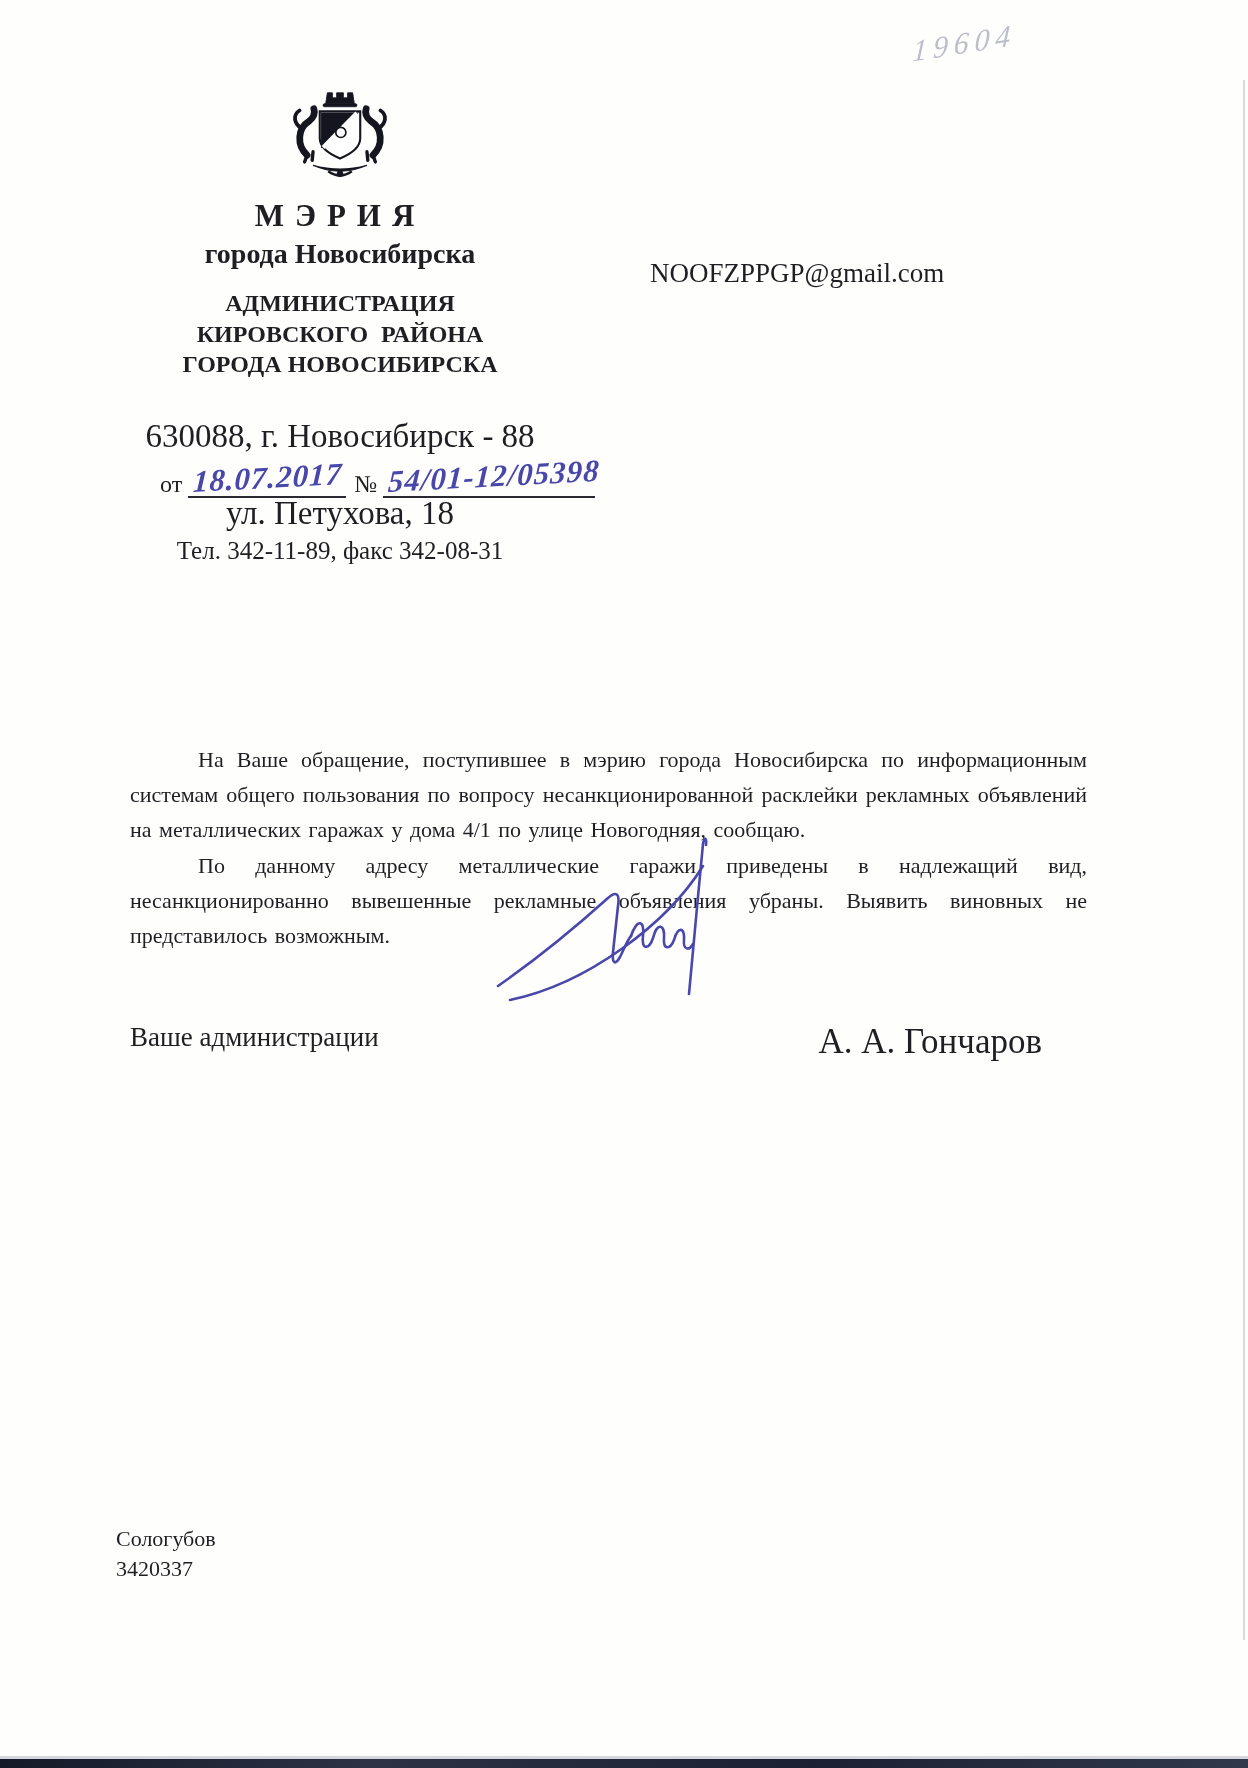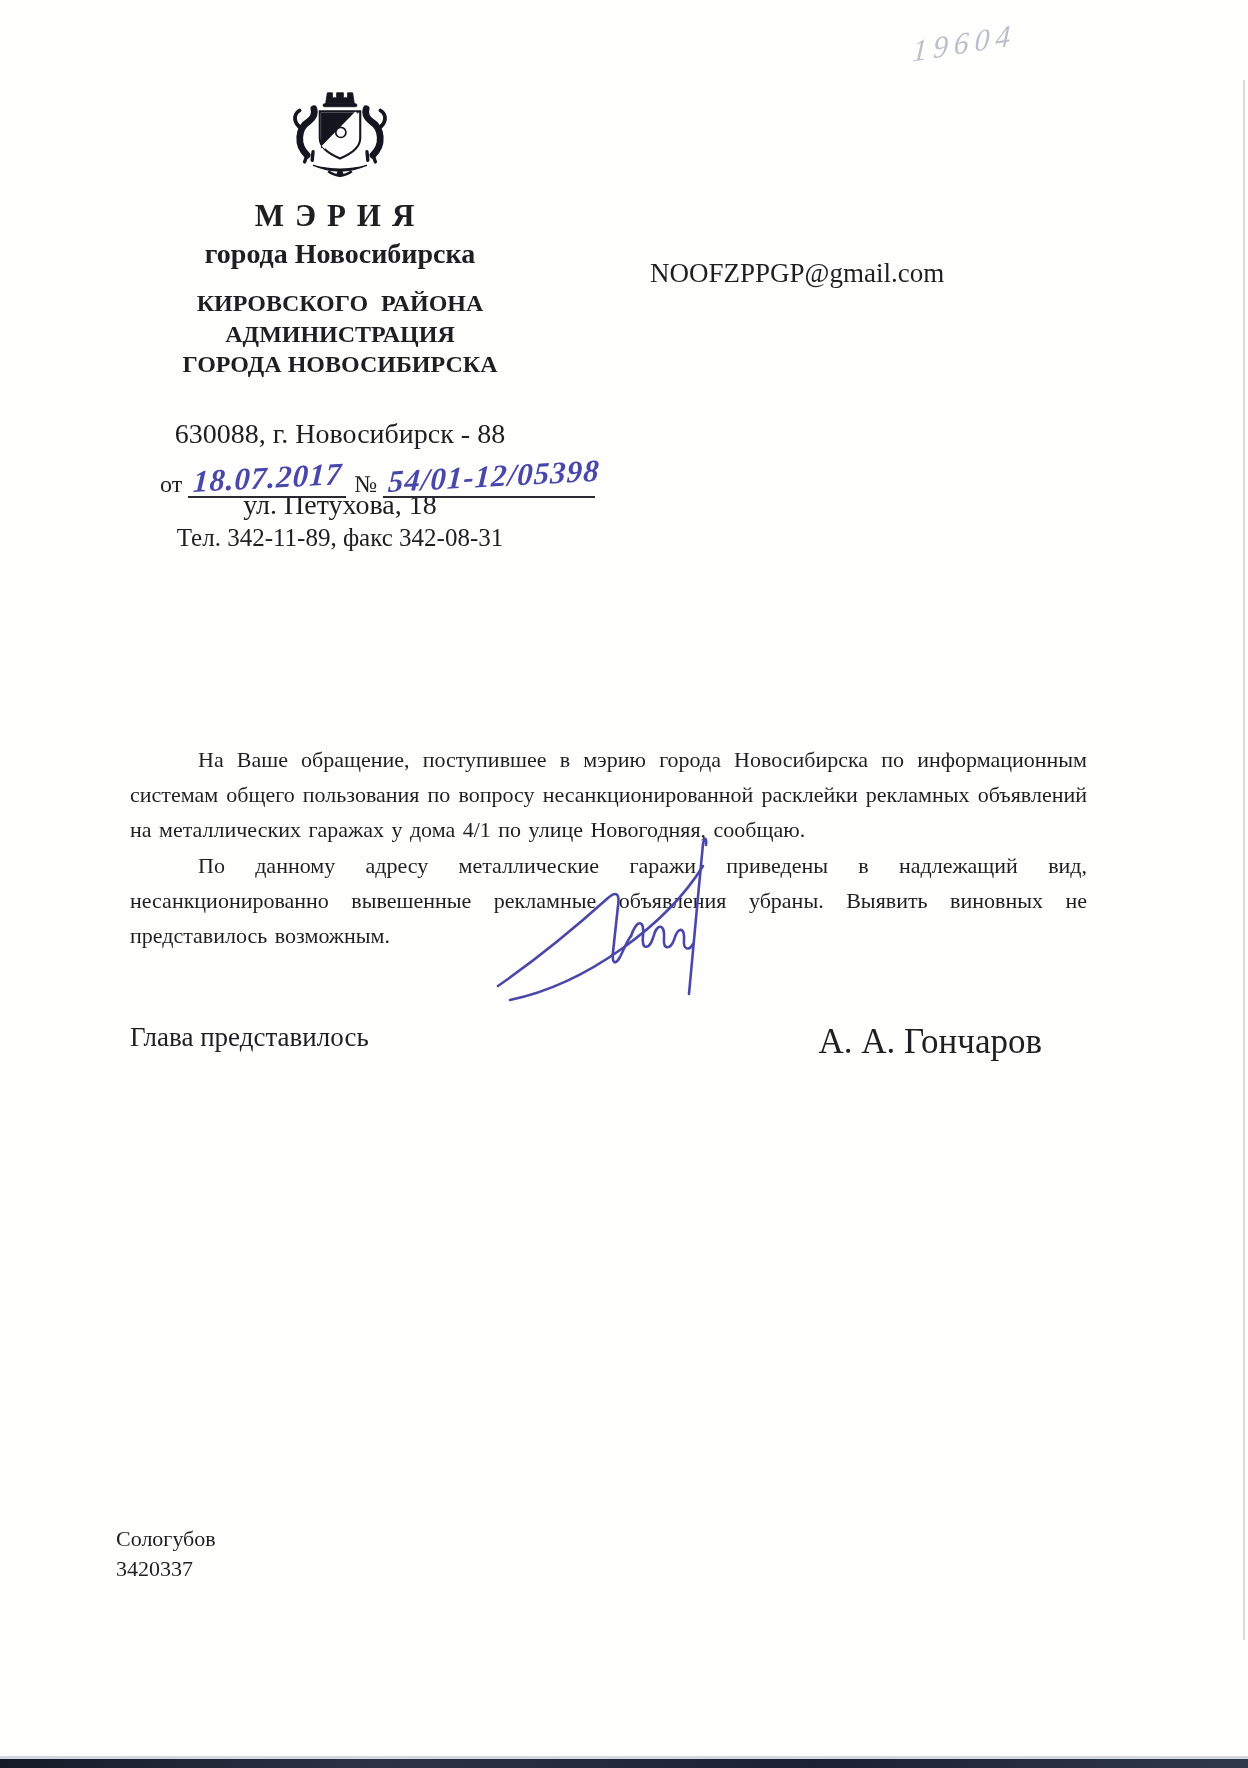--- a/index.html
+++ b/index.html
@@ -29,21 +29,21 @@
   .letterhead{
     position:absolute;left:128px;top:88px;width:424px;
     text-align:center;
   }
   .coat{display:block;margin:0 auto 6px auto;}
   .org-1{font-size:31px;font-weight:bold;letter-spacing:11px;margin-top:4px;}
   .org-2{font-size:28px;font-weight:bold;margin-top:4px;}
   .dept{font-size:24px;font-weight:bold;line-height:1.28;}
   .dept-wrap{margin-top:18px;}
   .dept-2{word-spacing:7px;}
-  .addr{font-size:28px;line-height:1.25;margin-top:36px;}
+  .addr{font-size:33px;line-height:1.25;margin-top:36px;}
   .addr-wrap{margin-top:4px;}
   .phone{font-size:25px;margin-top:2px;}
 
   
   .ref-block{position:absolute;left:152px;top:462px;width:520px;font-size:24px;}
   .ref-row1{display:flex;align-items:flex-end;height:36px;}
   .ref-row1 .lbl{flex:0 0 auto;padding:0 6px 0 8px;}
   .hand-line{position:relative;border-bottom:2px solid #2a2a33;height:34px;}
   .hand-line.date-line{width:158px;}
   .hand-line.num-line{width:212px;}
@@ -116,22 +116,22 @@
         <path d="M38 90 Q70 104 102 90 Q70 99 38 90 Z" stroke-width="1.5"></path>
         <path d="M56 97 Q70 107 84 97" fill="none" stroke-width="3"></path>
         <circle cx="70" cy="100" r="3.5"></circle>
       </g>
     </svg>
 
     <div class="org-1">МЭРИЯ</div>
     <div class="org-2">города Новосибирска</div>
 
     <div class="dept-wrap">
+      <div class="dept">АДМИНИСТРАЦИЯ</div>
       <div class="dept dept-2">КИРОВСКОГО РАЙОНА</div>
-      <div class="dept">АДМИНИСТРАЦИЯ</div>
       <div class="dept">ГОРОДА НОВОСИБИРСКА</div>
     </div>
 
     <div class="addr-wrap">
       <div class="addr">630088, г. Новосибирск - 88</div>
       <div class="addr">ул. Петухова, 18</div>
       <div class="phone">Тел. 342-11-89, факс 342-08-31</div>
     </div>
   </div>
 
@@ -161,21 +161,21 @@
   <svg class="autograph" width="252" height="168" viewBox="0 0 252 168">
     <g fill="none" stroke="#4a47ab" stroke-width="2.6" stroke-linecap="round">
       <path d="M6 150 C52 118 96 80 116 62 C124 55 128 57 126 70 L121 116 C120 127 123 130 128 121 C132 113 136 103 139 100"></path>
       <path d="M139 100 c6 -18 14 -16 12 0 c-2 14 6 14 10 2 c4 -16 12 -14 11 0 c-1 12 6 12 10 2 c4 -14 11 -13 10 0 c-1 10 5 11 9 4"></path>
       <path d="M197 158 C201 118 206 58 211 8 C212 1 215 1 214 9"></path>
       <path d="M211 30 C175 88 95 148 18 164"></path>
     </g>
   </svg>
 
   <div class="sign-row">
-    <span class="sign-position">Глава представилось</span>
+    <span class="sign-position">Ваше администрации</span>
     <span class="sign-name">А. А. Гончаров</span>
   </div>
 
   <div class="footer">
     <div>Сологубов</div>
     <div>3420337</div>
   </div>
 
   <div class="edge-right"></div>
   <div class="edge-bottom-soft"></div>

